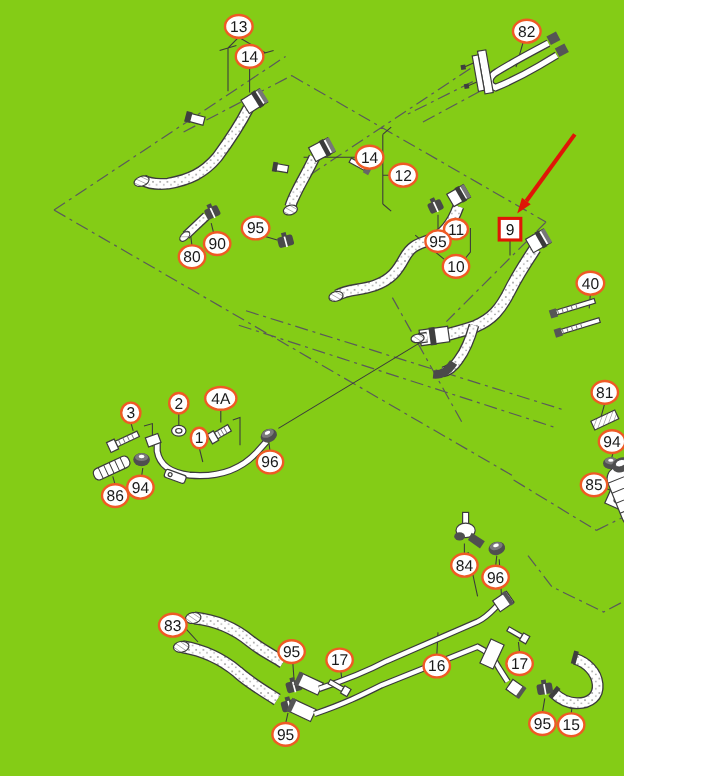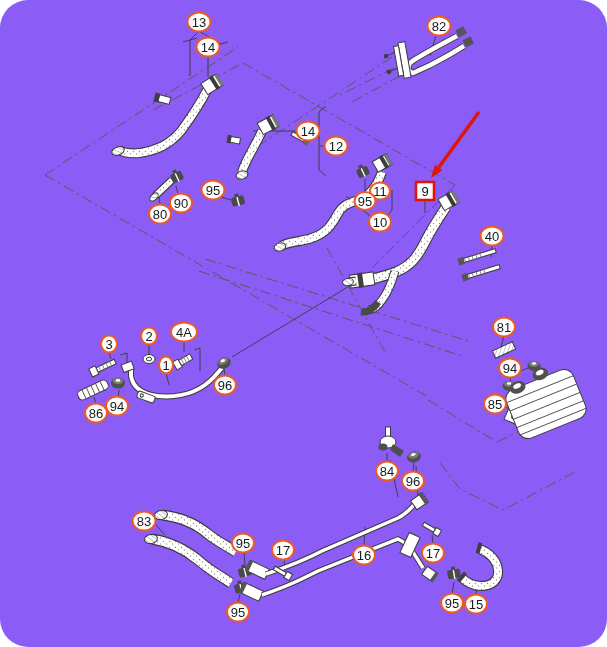--- a/index.html
+++ b/index.html
@@ -1,17 +1,17 @@
 <!DOCTYPE html>
 <html><head>
 <meta charset="utf-8">
 <style>
   html,body{margin:0;padding:0;background:#ffffff;}
-  .stage{position:relative;width:607px;height:647px;background:#8b5cf6;overflow:hidden;
-         font-family:"Liberation Sans", sans-serif;border-radius:28px;}
+  .stage{position:relative;width:520px;height:647px;background:#84cc16;overflow:hidden;
+         font-family:"Liberation Sans", sans-serif;}
   svg{display:block;}
   .dash{stroke:#5a5a5a;stroke-width:1;fill:none;stroke-dasharray:11 4 2.5 4;}
   .thin{stroke:#3b3b3b;stroke-width:0.9;fill:none;}
   .ol{stroke:#3b3b3b;fill:#fff;}
   .callout-text{font-family:"Liberation Sans", sans-serif;font-size:13px;fill:#1a1a1a;}
   .hl-text{font-family:"Liberation Sans", sans-serif;font-size:13px;fill:#111;}
 </style>
 </head>
 <body>
 

